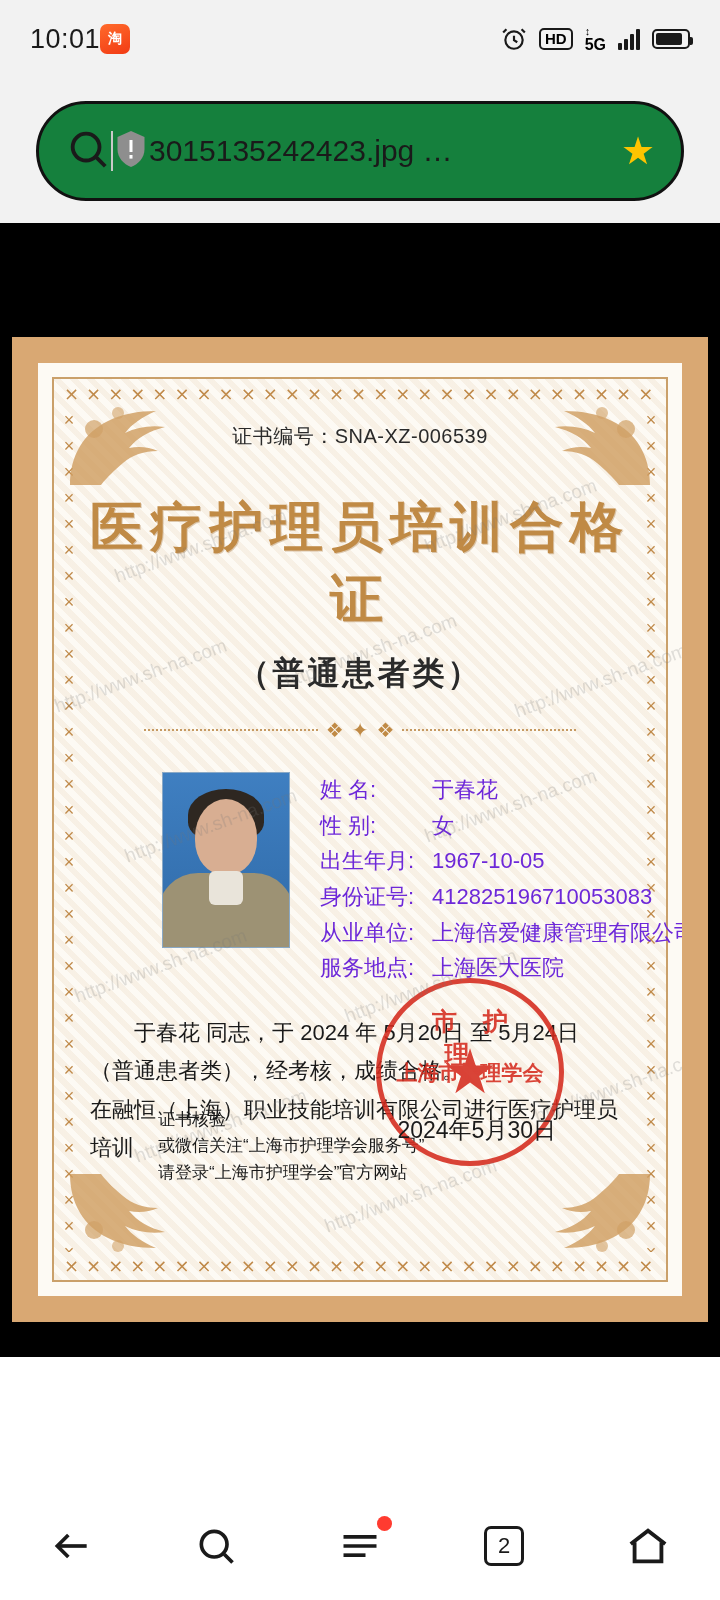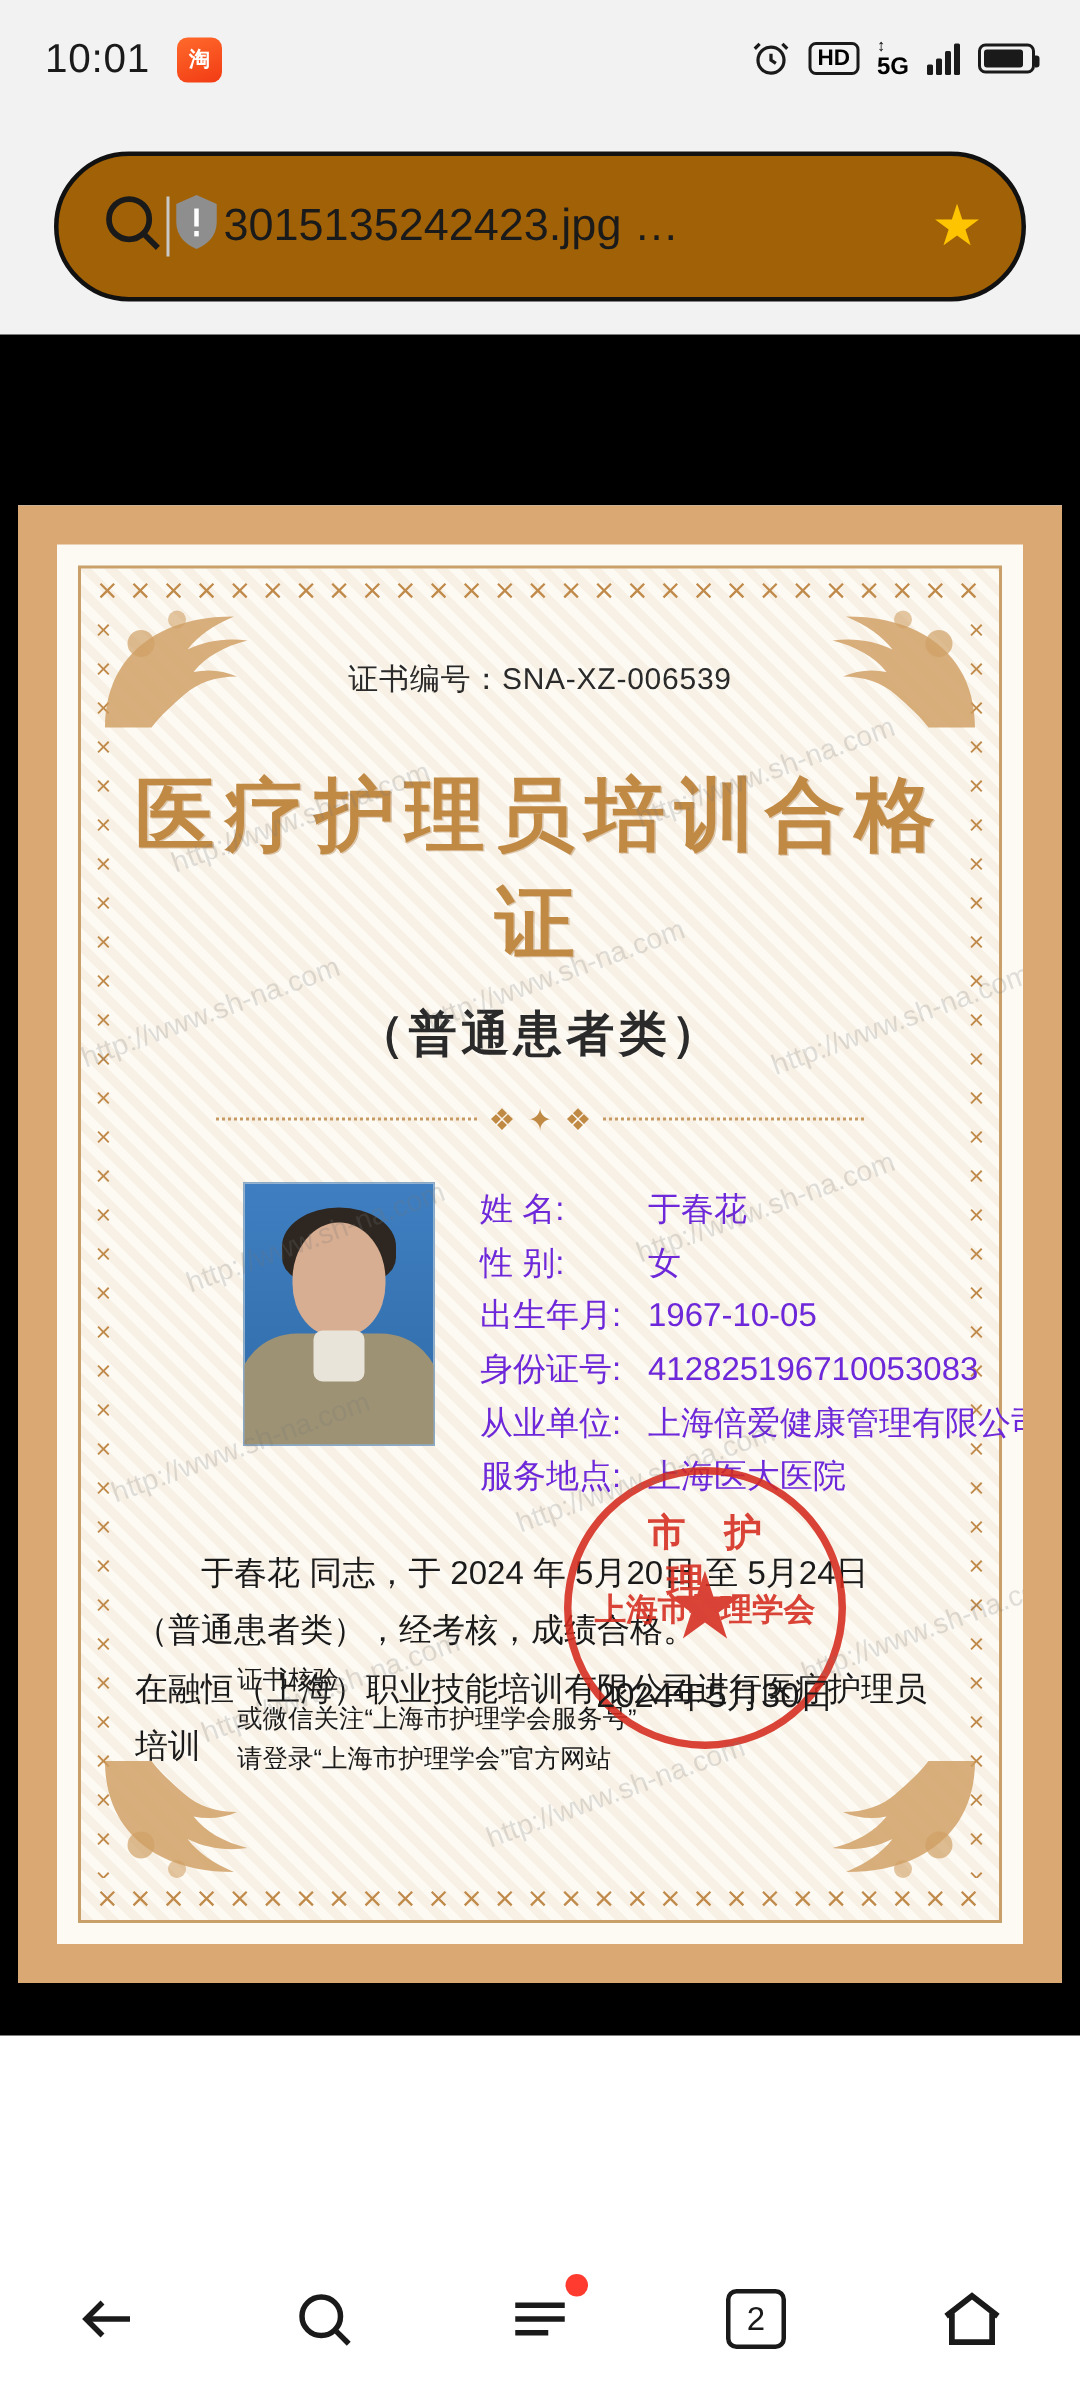--- a/index.html
+++ b/index.html
@@ -10,21 +10,21 @@
     overflow: hidden;
   }
   .screen { position: relative; width: 720px; height: 1600px; background: #fff; }
 
   
   .statusbar {
     height: 78px; background: #f2f2f2;
     display: flex; align-items: center; justify-content: space-between;
     padding: 0 30px;
   }
-  .sb-left { display: flex; align-items: flex-end; gap: 18px; }
+  .sb-left { display: flex; align-items: flex-start; }
   .sb-clock { font-size: 27px; color: #1a1a1a; letter-spacing: .5px; }
   .sb-appicon {
     width: 30px; height: 30px; border-radius: 7px;
     background: linear-gradient(160deg,#ff6a2b,#f23b14);
     display: flex; align-items: center; justify-content: center;
     color: #fff; font-size: 14px; font-weight: bold;
   }
   .sb-right { display: flex; align-items: center; gap: 12px; }
   .sb-icon { color: #1a1a1a; display: flex; align-items: center; }
   .hd-badge {
@@ -44,21 +44,21 @@
   .battery::after {
     content: ""; position: absolute; right: -5px; top: 6px;
     width: 3px; height: 8px; background: #1a1a1a; border-radius: 0 2px 2px 0;
   }
   .battery i { display: block; height: 100%; width: 86%; background: #1a1a1a; border-radius: 2px; }
 
   
   .urlbar-wrap { height: 145px; background: #f2f2f2; display: flex; align-items: center; justify-content: center; }
   .urlbar {
     width: 648px; height: 100px; border: 3px solid #111; border-radius: 50px;
-    background: #a16207; display: flex; align-items: center; padding: 0 26px; gap: 0;
+    background: #15803d; display: flex; align-items: center; padding: 0 26px; gap: 0;
   }
   .url-search-icon { flex: 0 0 auto; }
   .url-divider { width: 2px; height: 40px; background: #c9c9c9; }
   .url-shield { flex: 0 0 auto; }
   .url-text {
     flex: 1 1 auto; font-size: 30px; color: #1a1a1a; white-space: nowrap;
     overflow: hidden; text-overflow: ellipsis;
   }
   .url-star { flex: 0 0 auto; font-size: 38px; color: #fec400; line-height: 1; }
 
@@ -89,21 +89,21 @@
   .xcol.right { right: 20px; }
 
   .corner { position: absolute; width: 110px; height: 100px; color: #cf9c5f; opacity: .95; }
   .corner.tl { top: 26px; left: 26px; }
   .corner.tr { top: 26px; right: 26px; transform: scaleX(-1); }
   .corner.bl { bottom: 26px; left: 26px; transform: scaleY(-1); }
   .corner.br { bottom: 26px; right: 26px; transform: scale(-1,-1); }
 
   .cert-body { position: absolute; left: 52px; right: 52px; top: 52px; bottom: 52px; }
 
-  .cert-no { text-align: center; font-size: 20px; color: #2a2a2a; margin-top: 24px; letter-spacing: .5px; }
+  .cert-no { text-align: center; font-size: 20px; color: #2a2a2a; margin-top: 8px; letter-spacing: .5px; }
   .cert-title {
     text-align: center; font-size: 53px; font-weight: bold; color: #c08a45;
     letter-spacing: 7px; margin-top: 42px;
     font-family: "DejaVu Sans", "Liberation Sans", sans-serif;
     text-shadow: 1px 1px 0 rgba(160,110,50,.35);
   }
   .cert-subtitle {
     text-align: center; font-size: 32px; font-weight: bold; color: #2a2a2a;
     letter-spacing: 3px; margin-top: 16px;
   }

